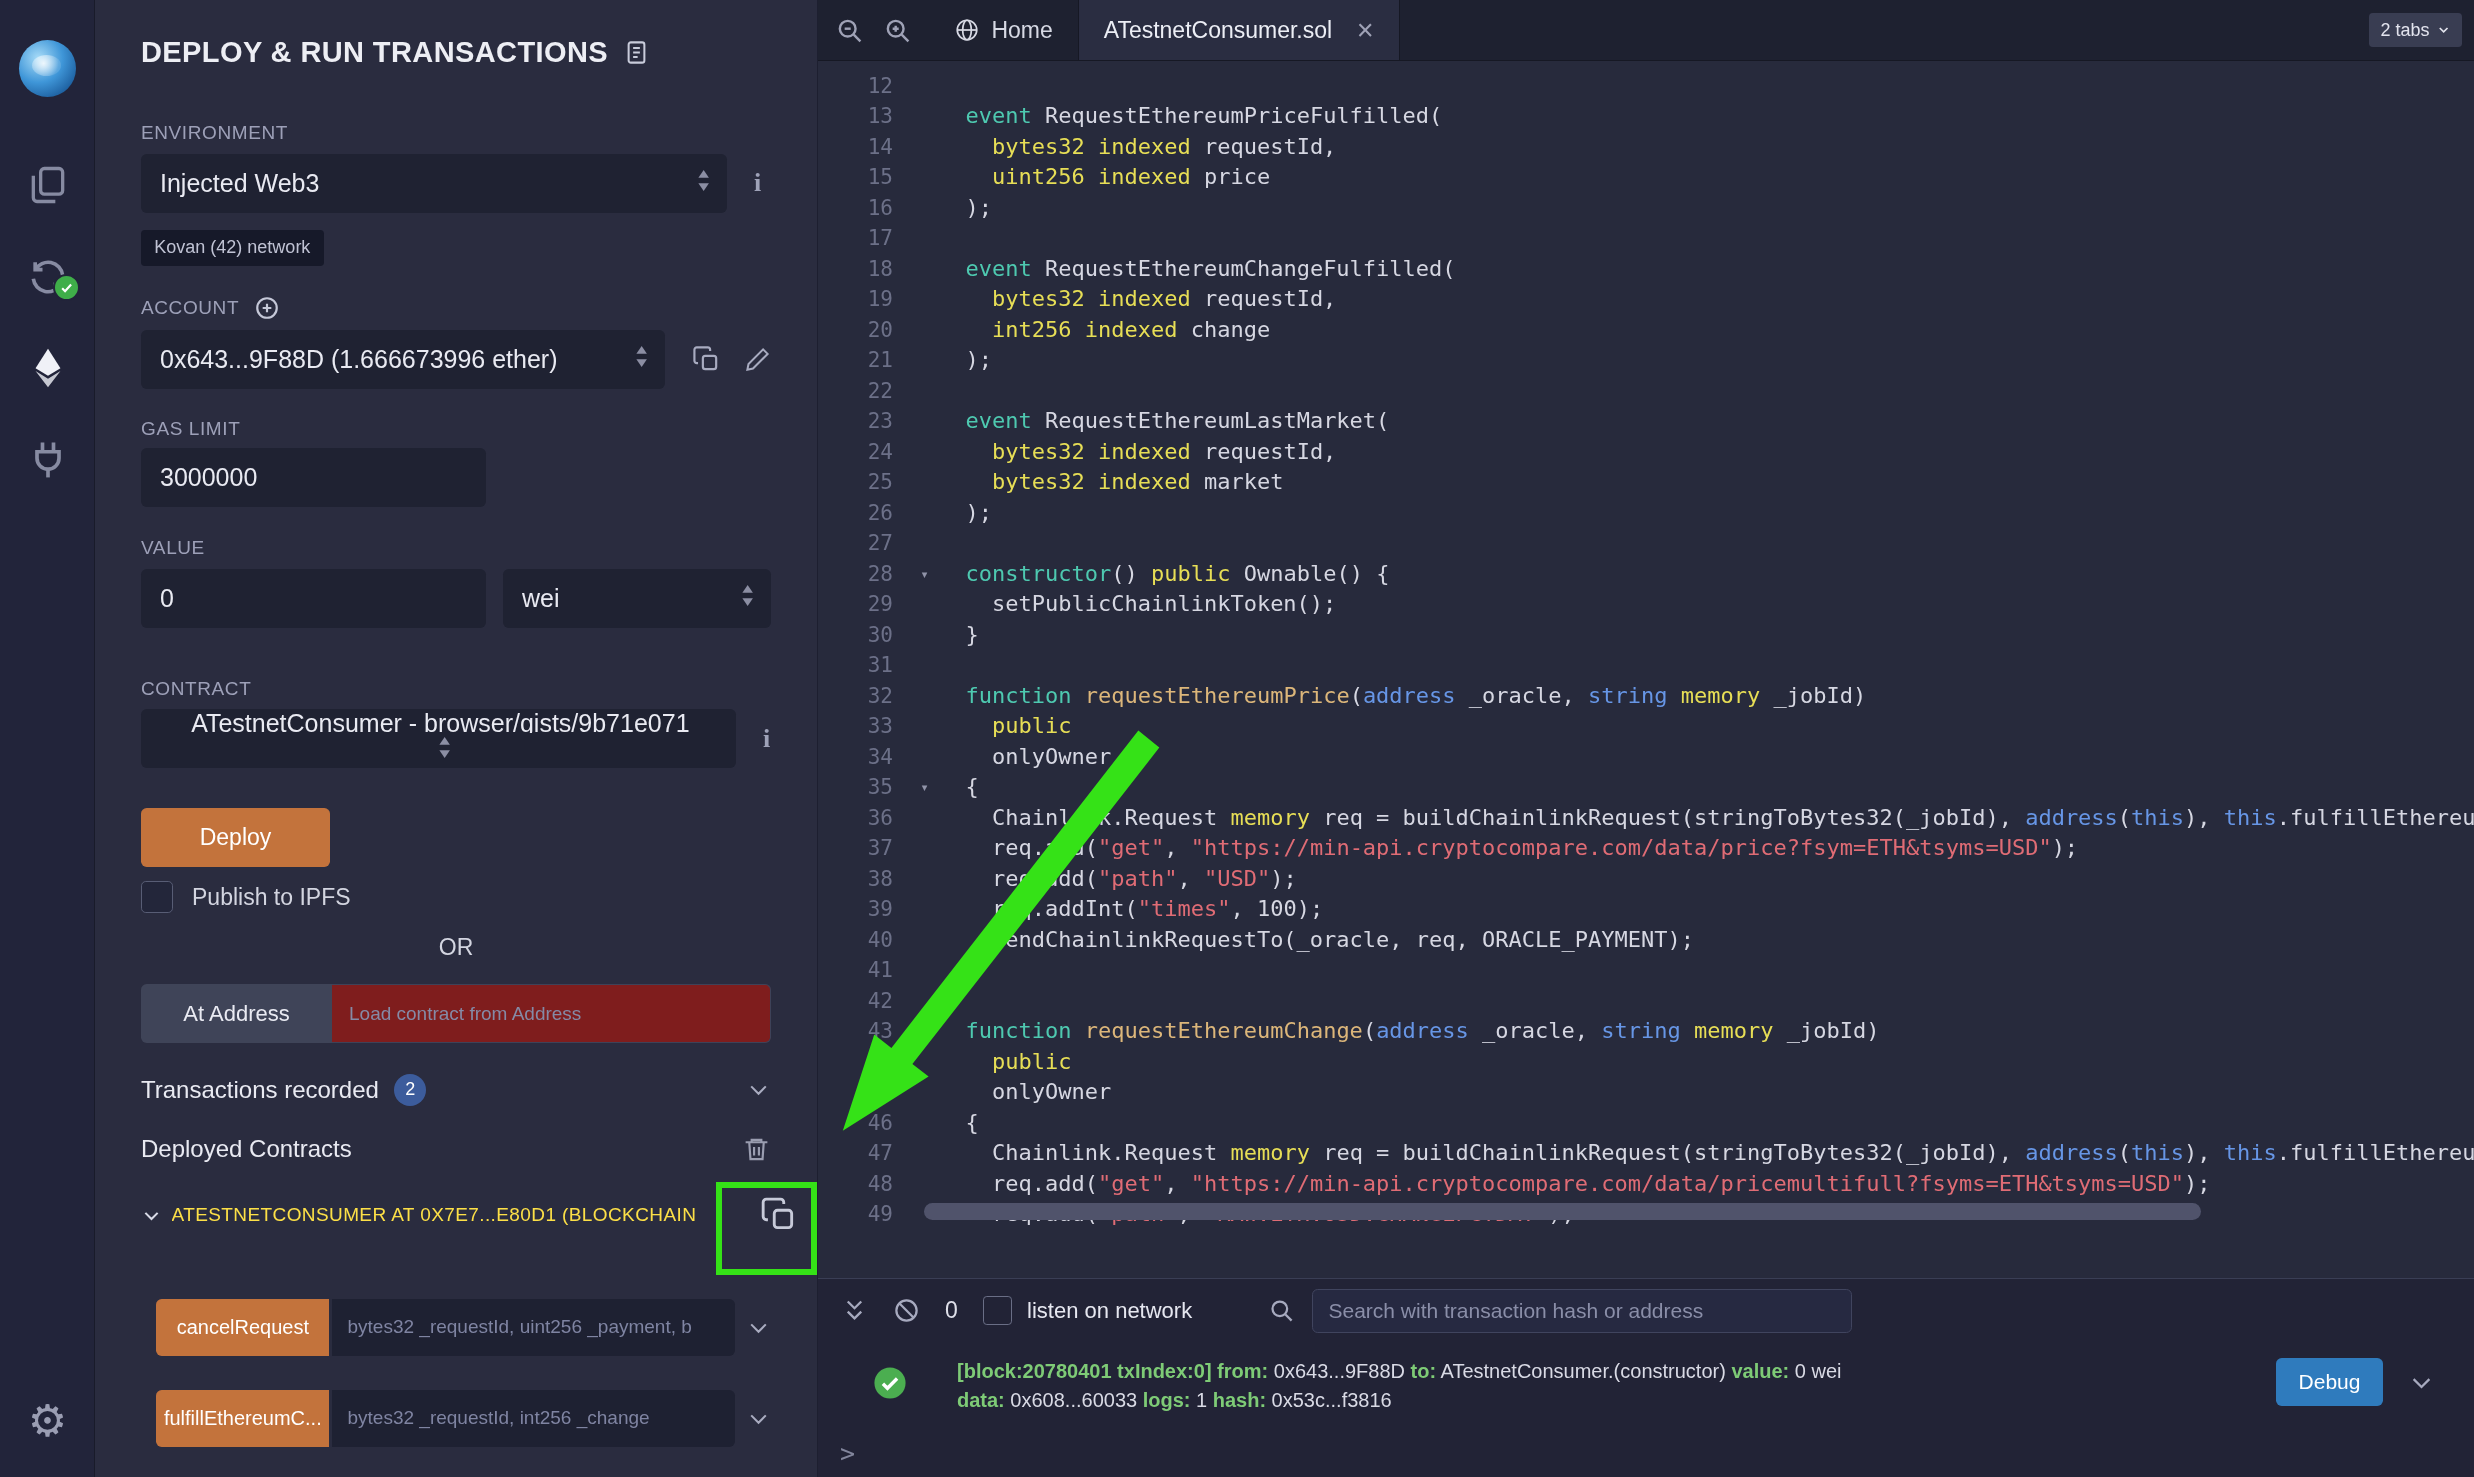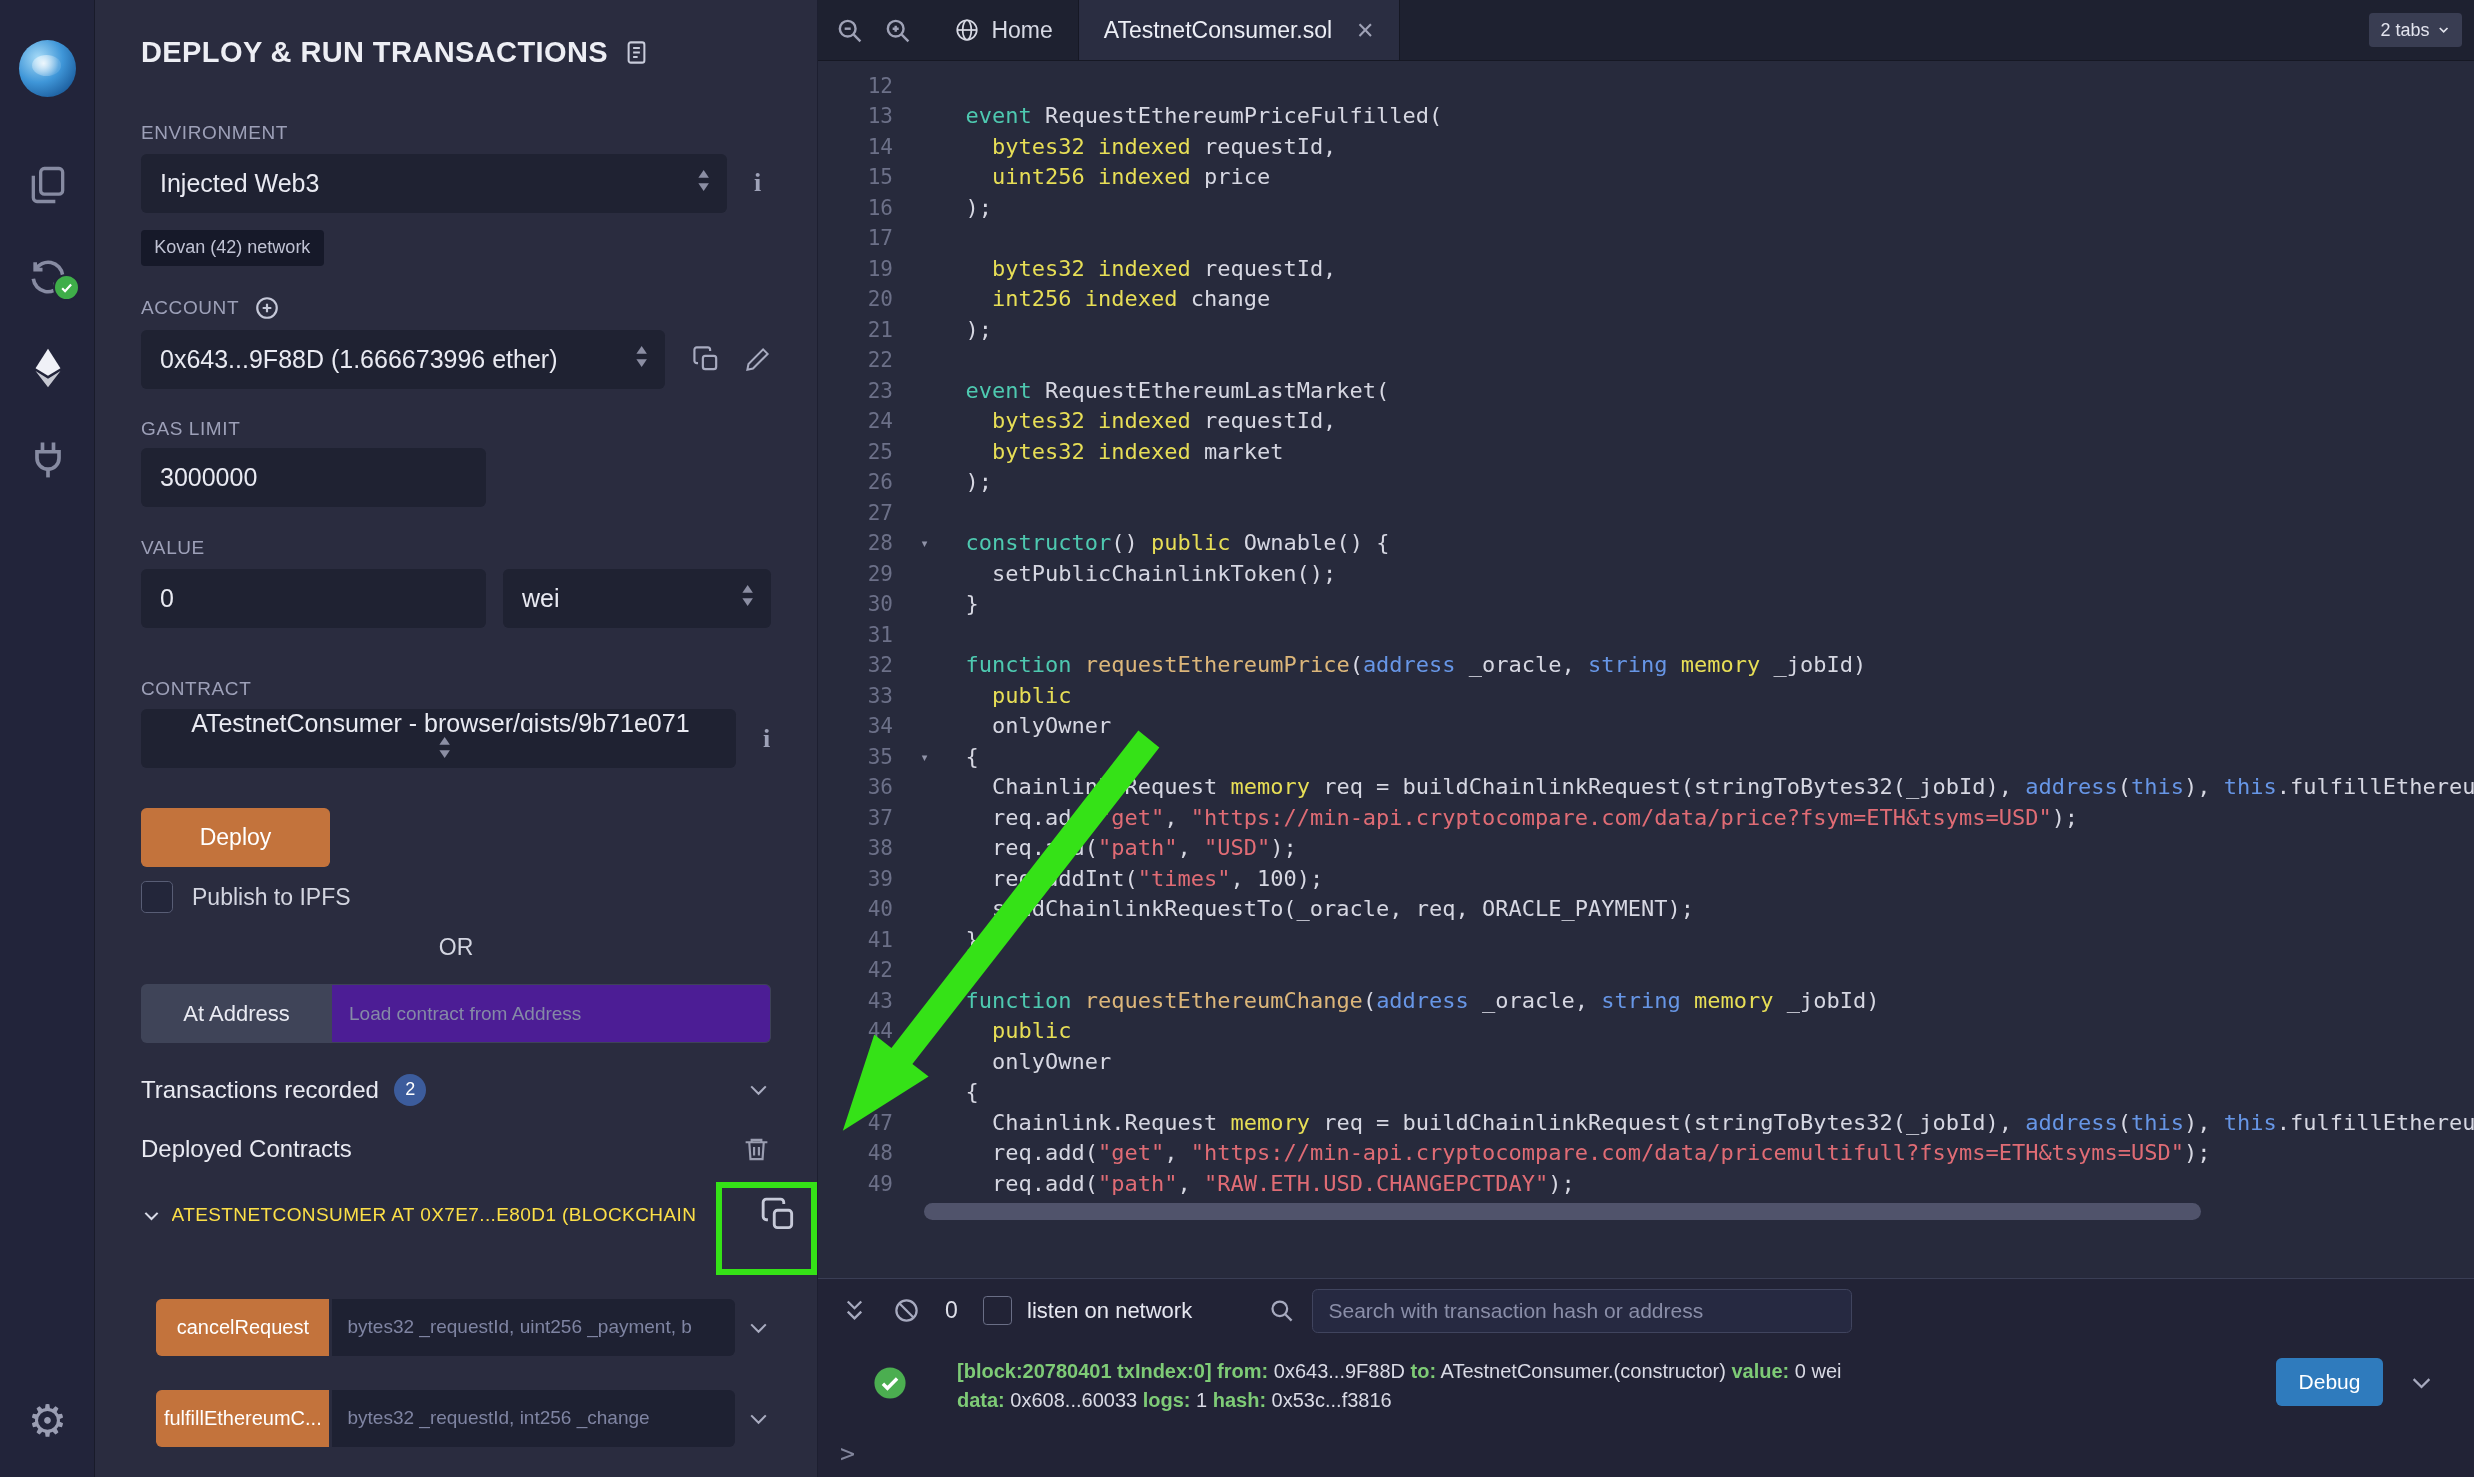--- a/index.html
+++ b/index.html
@@ -46,21 +46,21 @@
   .w-unit { flex:1; margin-left:17px; }
   .w-contract { width:595px;flex-direction:column; }
   .btn-orange { background:#c3733c; border:none; color:#fff; border-radius:5.7px; cursor:pointer; font-family:"Liberation Sans", sans-serif; }
   .deploy-btn { margin-top:40px; width:189px; height:59px; font-size:23px; display:block; }
   .publish-row { margin-top:14px; display:flex; align-items:center; gap:19px; cursor:pointer; }
   .checkbox { width:32px; height:32px; border:1.9px solid #585d75; border-radius:4.8px; background:#23263a; flex:none; }
   .publish-row span.lbl { font-size:23px; color:#d3d5e0; }
   .or-divider { margin-top:21px; text-align:center; font-size:23px; color:#d3d5e0; }
   .ataddr-row { margin-top:23px; display:flex; height:59px; }
   .ataddr-btn { width:191px; background:#3f4458; color:#e9eaf2; border:none; border-radius:5.7px 0 0 5.7px; font-size:22px; cursor:pointer; font-family:"Liberation Sans", sans-serif; }
-  .ataddr-input { flex:1; background:#4c1d95; border:1px solid #3e4258; border-left:none; border-radius:0 5.7px 5.7px 0; color:#e9eaf2; font-size:19px; padding:16px 17px; outline:none; font-family:"Liberation Sans", sans-serif; }
+  .ataddr-input { flex:1; background:#7f1d1d; border:1px solid #3e4258; border-left:none; border-radius:0 5.7px 5.7px 0; color:#e9eaf2; font-size:19px; padding:16px 17px; outline:none; font-family:"Liberation Sans", sans-serif; }
   .ataddr-input::placeholder { color:#858aa6; }
   .tx-row { margin-top:30.5px; display:flex; align-items:center; cursor:pointer; }
   .tx-row .lbl { font-size:24px; color:#e9eaf2; }
   .count-badge { margin-left:15.3px; width:32px; height:32px; border-radius:50%; background:#3c5c9c; color:#fff; font-size:18px; display:flex; align-items:center; justify-content:center; }
   .chev svg { width:25px; height:25px; }
   .ml-auto { margin-left:auto; }
   .dep-header { margin-top:29px; display:flex; align-items:center; }
   .dep-header .lbl { font-size:24px; color:#e9eaf2; }
   .trash svg { width:29px; height:29px; }
   .dep-item { margin-top:25px; margin-right:-27px; height:53px; display:flex; align-items:center; cursor:pointer; }
@@ -364,20 +364,21 @@
       </div>
     </div>
 
     <div class="code">
         <div class="code-line"><span class="line-num">12</span><span class="fold"></span><span class="line-code"></span></div>
         <div class="code-line"><span class="line-num">13</span><span class="fold"></span><span class="line-code"><span class="tk-p">  </span><span class="tk-k">event</span><span class="tk-p"> RequestEthereumPriceFulfilled(</span></span></div>
         <div class="code-line"><span class="line-num">14</span><span class="fold"></span><span class="line-code"><span class="tk-p">    </span><span class="tk-t">bytes32</span><span class="tk-p"> </span><span class="tk-t">indexed</span><span class="tk-p"> requestId,</span></span></div>
         <div class="code-line"><span class="line-num">15</span><span class="fold"></span><span class="line-code"><span class="tk-p">    </span><span class="tk-t">uint256</span><span class="tk-p"> </span><span class="tk-t">indexed</span><span class="tk-p"> price</span></span></div>
         <div class="code-line"><span class="line-num">16</span><span class="fold"></span><span class="line-code"><span class="tk-p">  );</span></span></div>
         <div class="code-line"><span class="line-num">17</span><span class="fold"></span><span class="line-code"></span></div>
+        <div class="code-line"><span class="line-num">18</span><span class="fold"></span><span class="line-code"><span class="tk-p">  </span><span class="tk-k">event</span><span class="tk-p"> RequestEthereumChangeFulfilled(</span></span></div>
         <div class="code-line"><span class="line-num">19</span><span class="fold"></span><span class="line-code"><span class="tk-p">    </span><span class="tk-t">bytes32</span><span class="tk-p"> </span><span class="tk-t">indexed</span><span class="tk-p"> requestId,</span></span></div>
         <div class="code-line"><span class="line-num">20</span><span class="fold"></span><span class="line-code"><span class="tk-p">    </span><span class="tk-t">int256</span><span class="tk-p"> </span><span class="tk-t">indexed</span><span class="tk-p"> change</span></span></div>
         <div class="code-line"><span class="line-num">21</span><span class="fold"></span><span class="line-code"><span class="tk-p">  );</span></span></div>
         <div class="code-line"><span class="line-num">22</span><span class="fold"></span><span class="line-code"></span></div>
         <div class="code-line"><span class="line-num">23</span><span class="fold"></span><span class="line-code"><span class="tk-p">  </span><span class="tk-k">event</span><span class="tk-p"> RequestEthereumLastMarket(</span></span></div>
         <div class="code-line"><span class="line-num">24</span><span class="fold"></span><span class="line-code"><span class="tk-p">    </span><span class="tk-t">bytes32</span><span class="tk-p"> </span><span class="tk-t">indexed</span><span class="tk-p"> requestId,</span></span></div>
         <div class="code-line"><span class="line-num">25</span><span class="fold"></span><span class="line-code"><span class="tk-p">    </span><span class="tk-t">bytes32</span><span class="tk-p"> </span><span class="tk-t">indexed</span><span class="tk-p"> market</span></span></div>
         <div class="code-line"><span class="line-num">26</span><span class="fold"></span><span class="line-code"><span class="tk-p">  );</span></span></div>
         <div class="code-line"><span class="line-num">27</span><span class="fold"></span><span class="line-code"></span></div>
         <div class="code-line"><span class="line-num">28</span><span class="fold">▾</span><span class="line-code"><span class="tk-p">  </span><span class="tk-k">constructor</span><span class="tk-p">() </span><span class="tk-t">public</span><span class="tk-p"> Ownable() {</span></span></div>

